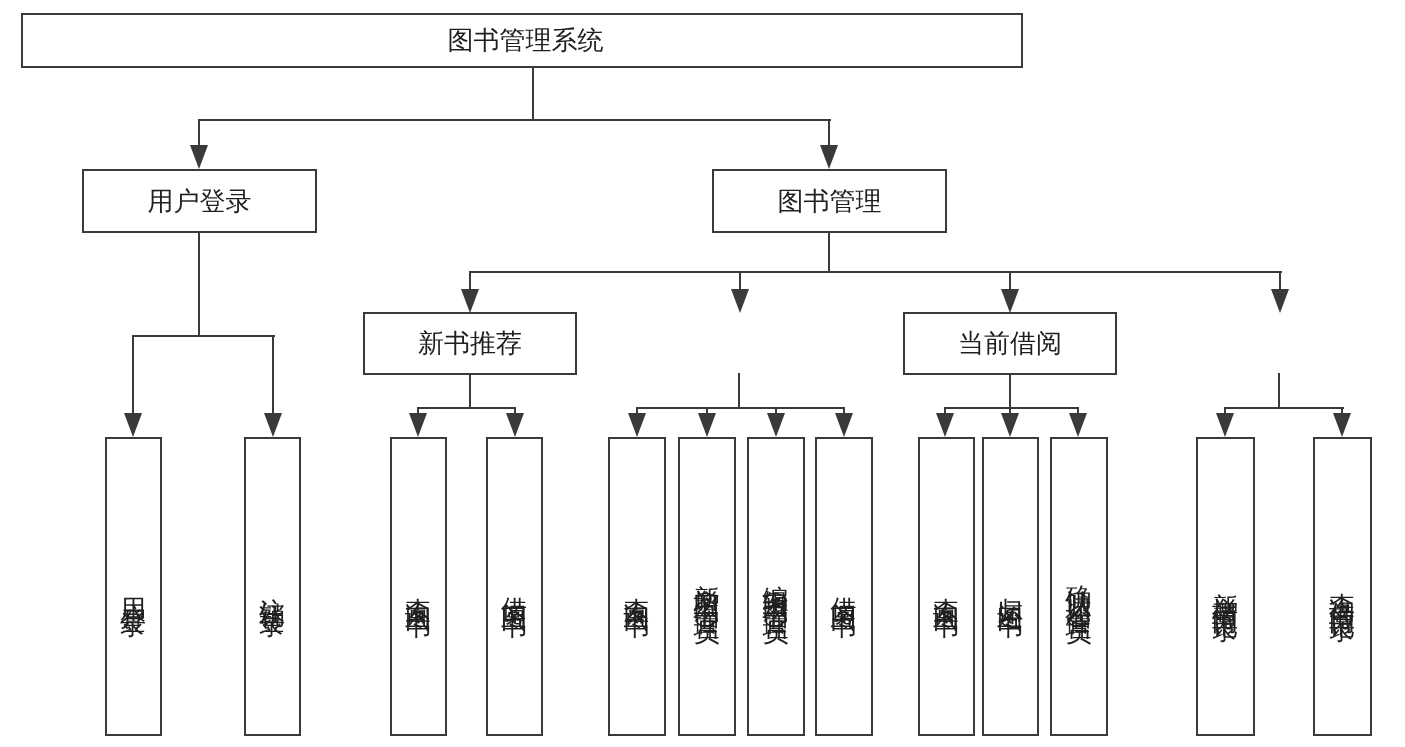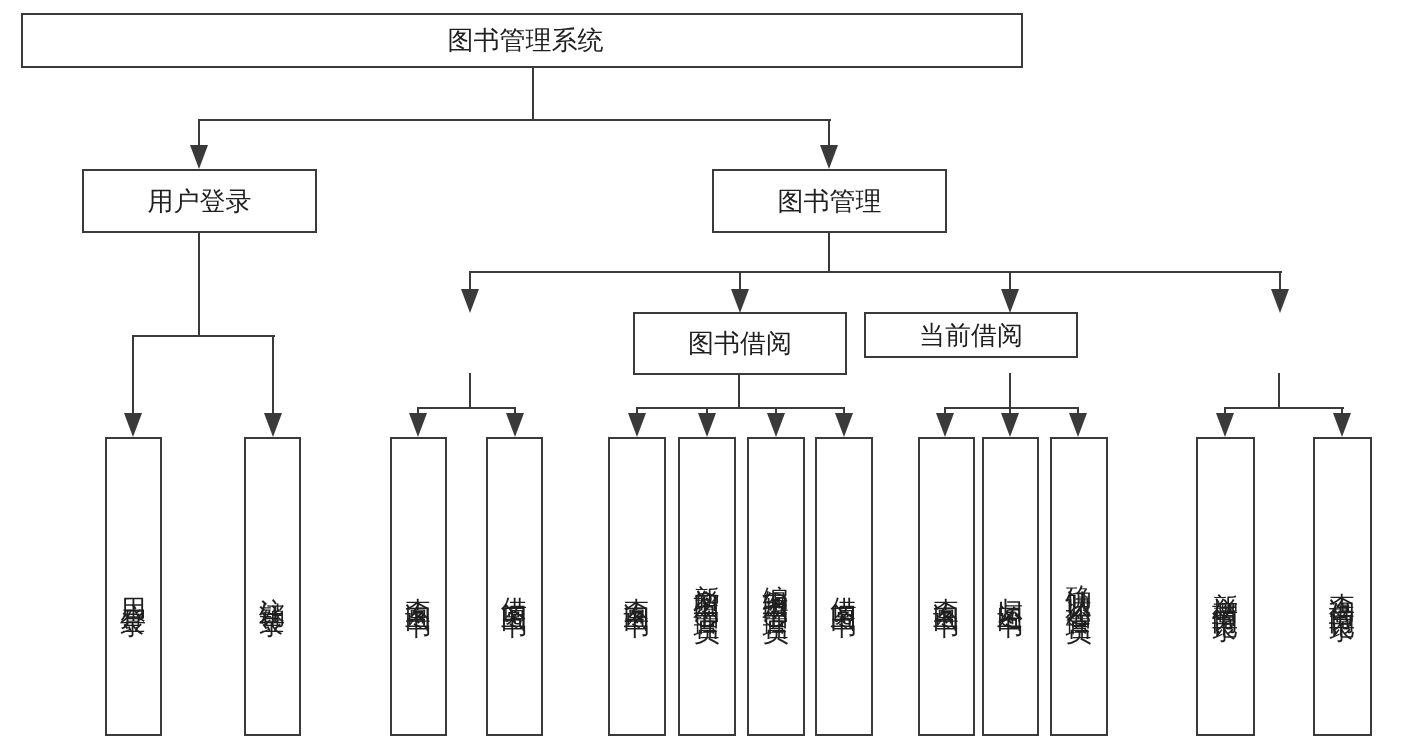--- a/index.html
+++ b/index.html
@@ -41,24 +41,24 @@
     <span>图书管理系统</span>
   </div>
 
   <div class="box" style="left:82px;top:169px;width:235px;height:64px;">
     <span>用户登录</span>
   </div>
   <div class="box" style="left:712px;top:169px;width:235px;height:64px;">
     <span>图书管理</span>
   </div>
 
-  <div class="box" style="left:633px;top:312px;width:214px;height:63px;">
-    <span>图书借阅</span>
+  <div class="box" style="left:363px;top:312px;width:214px;height:63px;">
+    <span>新书推荐</span>
   </div>
-  <div class="box" style="left:864px;top:312px;width:214px;height:46px;text-align:center;">
+  <div class="box" style="left:903px;top:312px;width:214px;height:63px;text-align:center;">
     <span>当前借阅</span>
   </div>
 
   <div class="leaf" style="left:105px;top:437px;width:57px;height:299px;">
     <span>用户登录</span>
   </div>
   <div class="leaf" style="left:244px;top:437px;width:57px;height:299px;">
     <span>注销登录</span>
   </div>
 

